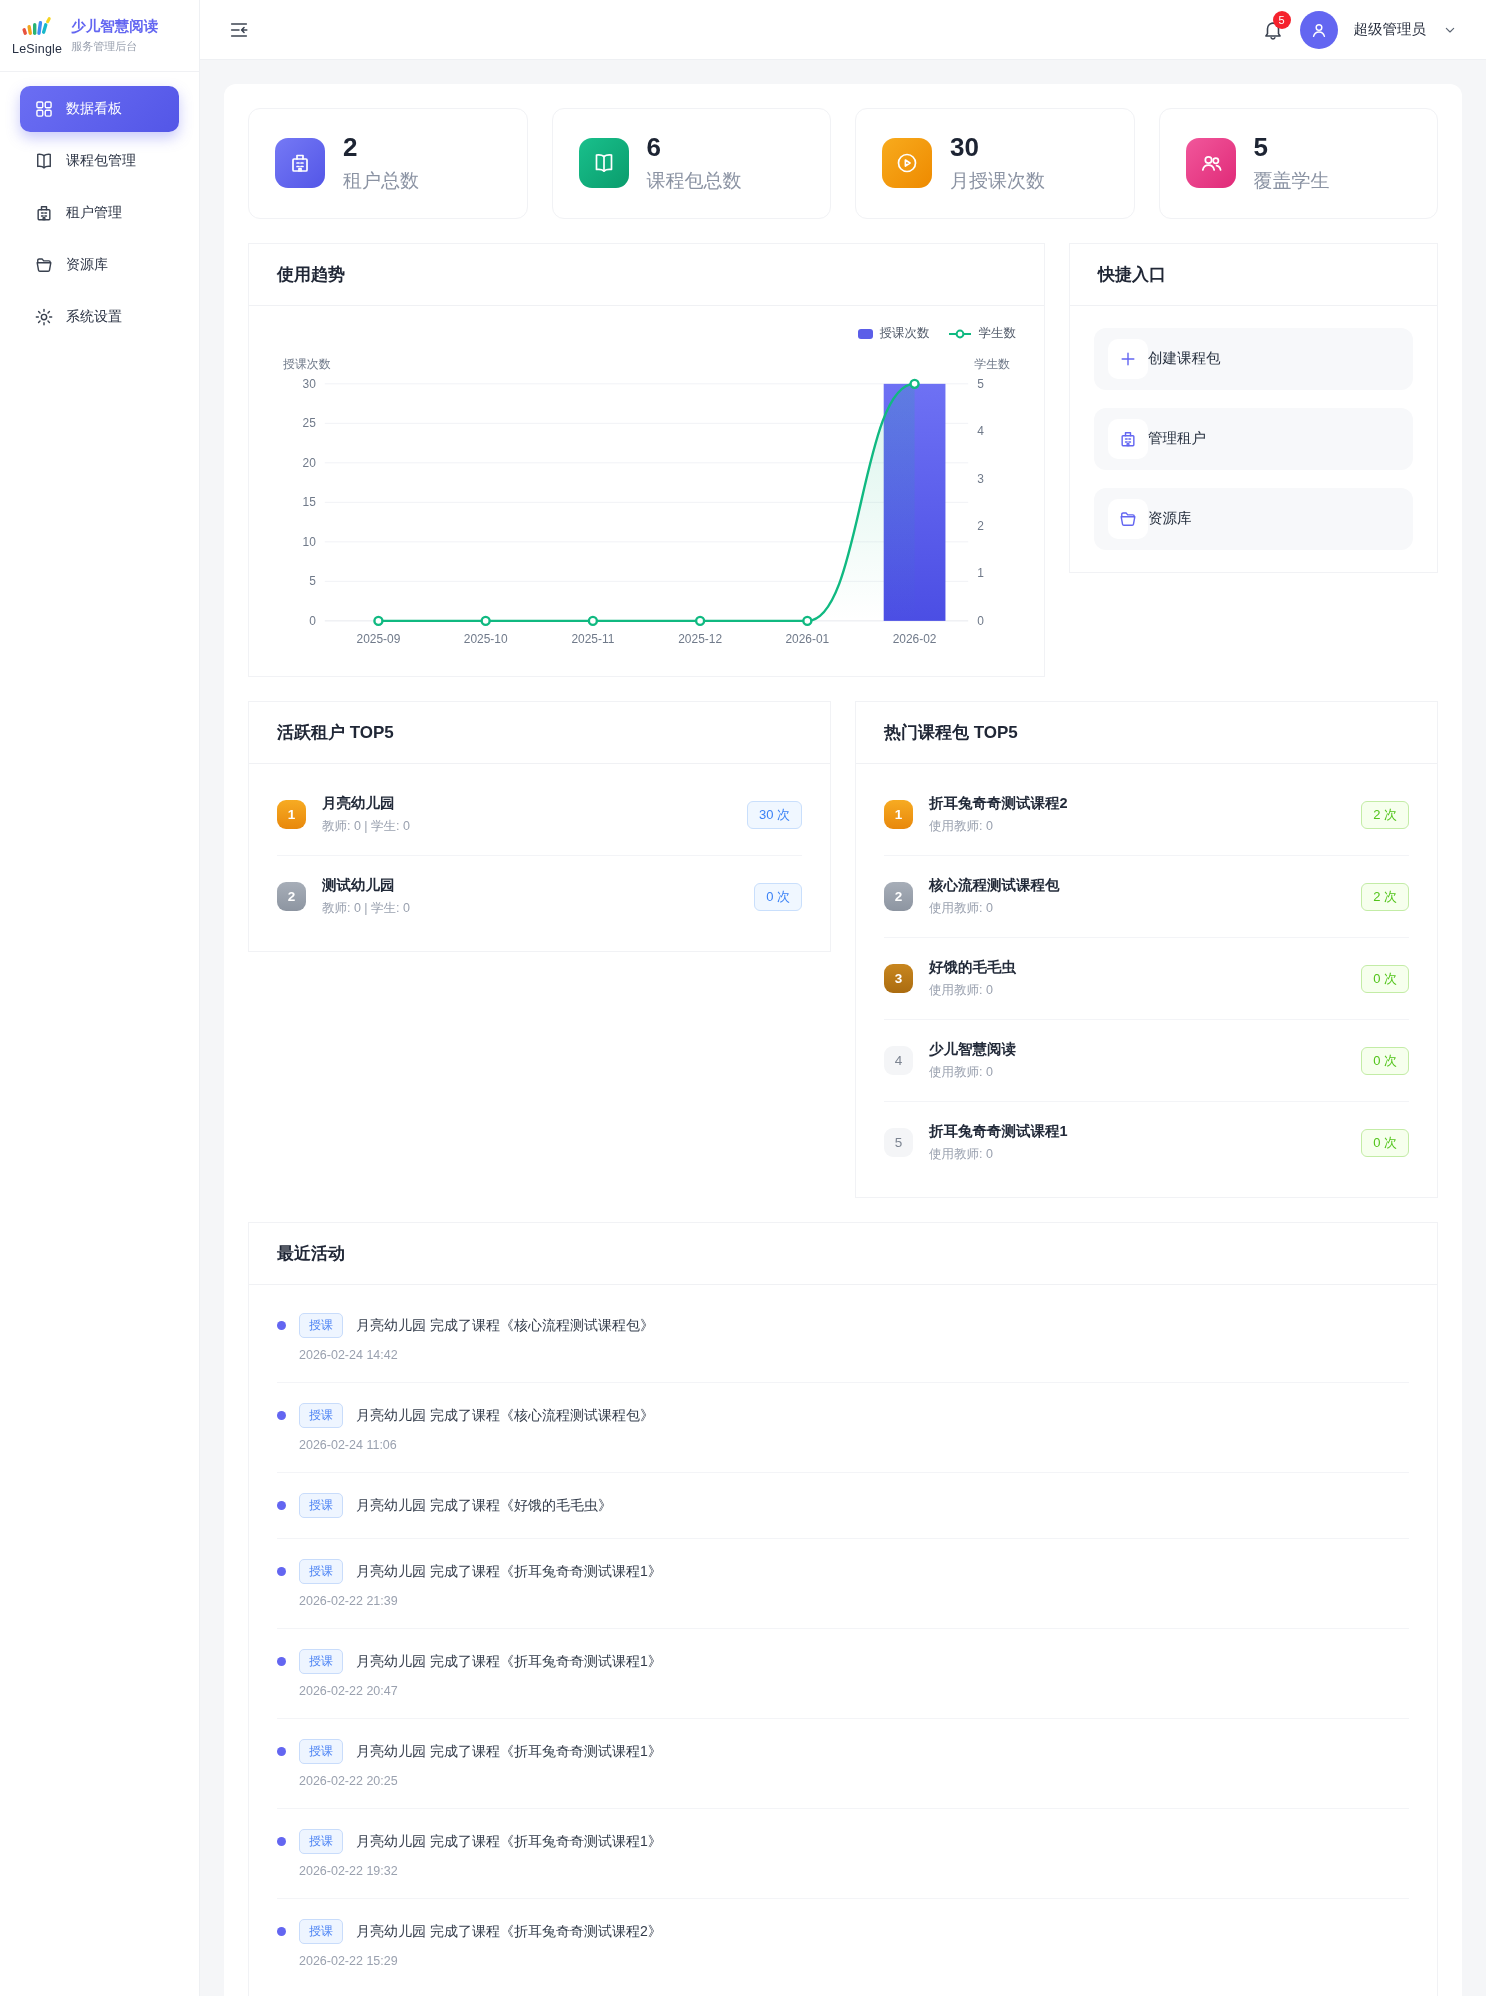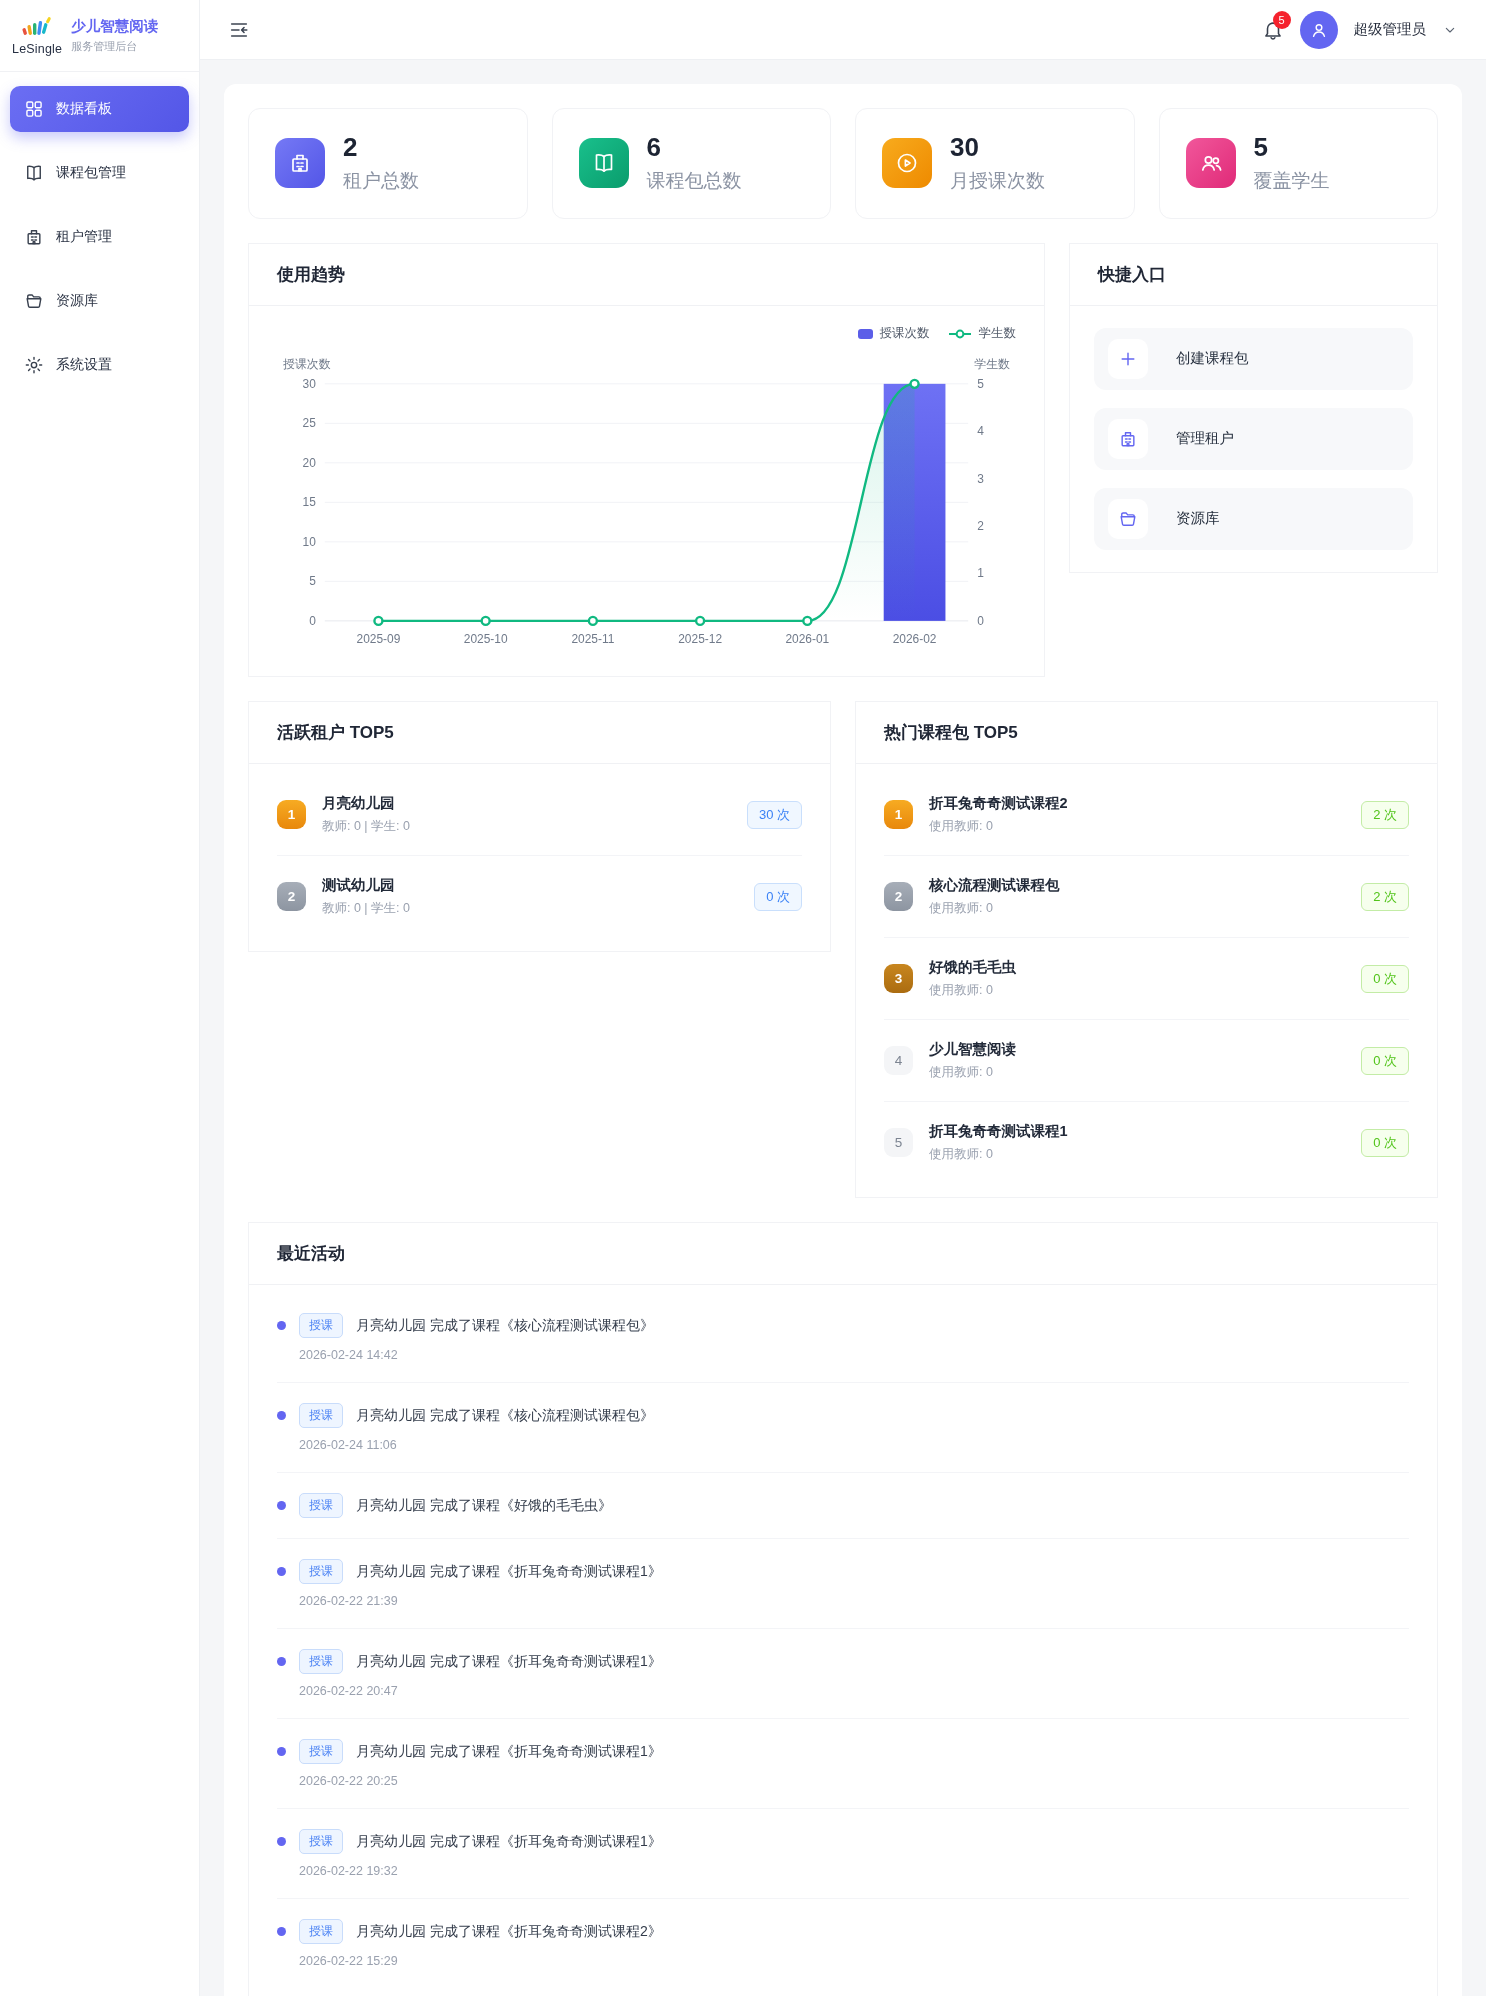--- a/index.html
+++ b/index.html
@@ -6,21 +6,21 @@
   html,body { width:1486px; height:1996px; font-family:"Liberation Sans","DejaVu Sans",sans-serif; background:#f5f6f8; }
   .app { display:flex; width:1486px; height:1996px; overflow:hidden; }
 
   
   .sidebar { flex:0 0 200px; background:#fff; border-right:1px solid #eef0f3; }
   .logo-block { height:72px; display:flex; align-items:center; gap:9px; padding:0 12px; border-bottom:1px solid #f0f1f4; }
   .logo-left { display:flex; flex-direction:column; align-items:center; gap:4px; }
   .logo-name { font-size:12.5px; color:#273043; letter-spacing:.2px; }
   .app-title { font-size:14.5px; font-weight:bold; color:#6366f1; white-space:nowrap; }
   .app-subtitle { font-size:11px; color:#9aa1af; margin-top:3px; white-space:nowrap; }
-  .nav { padding:14px 10px; display:flex; flex-direction:column; gap:18px; }
+  .nav { padding:14px 20px; display:flex; flex-direction:column; gap:6px; }
   .nav-item { display:flex; align-items:center; gap:12px; height:46px; padding:0 14px; border-radius:10px; color:#2b3344; font-size:14px; cursor:pointer; }
   .nav-item svg { width:20px; height:20px; flex:0 0 20px; color:#39414f; }
   .nav-item.active { background:linear-gradient(135deg,#6b6ef3,#5356e7); color:#fff; box-shadow:0 6px 14px rgba(99,102,241,.35); }
   .nav-item.active svg { color:#fff; }
 
   
   .main { flex:1; display:flex; flex-direction:column; }
   .topbar { height:60px; background:#fff; border-bottom:1px solid #eef0f3; display:flex; align-items:center; justify-content:space-between; padding:0 28px; }
   .collapse-btn { width:22px; height:22px; color:#3c4452; cursor:pointer; }
   .collapse-btn svg { width:22px; height:22px; }
@@ -52,21 +52,21 @@
   .row { display:flex; gap:24px; margin-top:24px; align-items:flex-start; }
   .card { border:1px solid #f1f2f5; border-radius:0; background:#fff; overflow:hidden; }
   .card-head { padding:19px 28px; border-bottom:1px solid #f0f1f4; font-size:17px; font-weight:bold; color:#202736; }
   .trend { flex:0 0 797px; }
   .quick { flex:1; }
   .trend-body { padding:18px 28px 16px; }
   .legend { display:flex; justify-content:flex-end; gap:18px; align-items:center; height:20px; margin-bottom:2px; }
   .legend-item { display:flex; align-items:center; gap:7px; font-size:12.5px; color:#525b6a; }
   .sw-bar { width:15px; height:10px; border-radius:3px; display:inline-block; }
   .quick-body { padding:22px 24px; display:flex; flex-direction:column; gap:18px; }
-  .quick-row { background:#f7f8fa; border-radius:12px; height:62px; display:flex; align-items:center; gap:28px; padding:0 14px; cursor:pointer; }
+  .quick-row { background:#f7f8fa; border-radius:12px; height:62px; display:flex; align-items:center; gap:0; padding:0 14px; cursor:pointer; }
   .quick-tile { width:40px; height:40px; border-radius:10px; background:#fff; color:#6366f1; display:flex; align-items:center; justify-content:center; }
   .quick-tile svg { width:20px; height:20px; }
   .quick-label { font-size:14.5px; color:#27303f; }
 
   .top-card { flex:1; }
   .top-body { padding:10px 28px 14px; }
   .top-row { display:flex; align-items:center; gap:16px; padding:20px 0; }
   .top-row + .top-row { border-top:1px solid #f3f4f7; }
   .rank { width:29px; height:29px; border-radius:9px; display:flex; align-items:center; justify-content:center; font-size:13.5px; font-weight:bold; color:#fff; flex:0 0 29px; }
   .rank-1 { background:linear-gradient(180deg,#f7ab22,#e8880c); }

